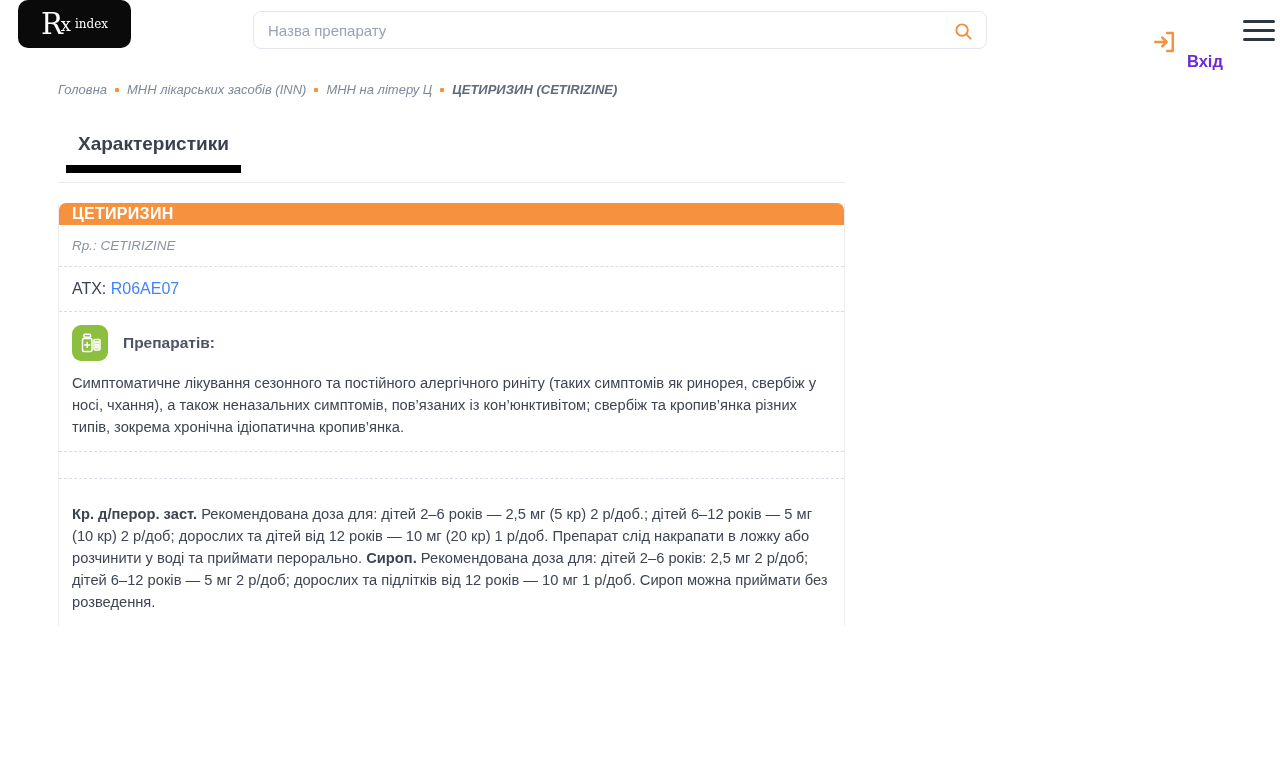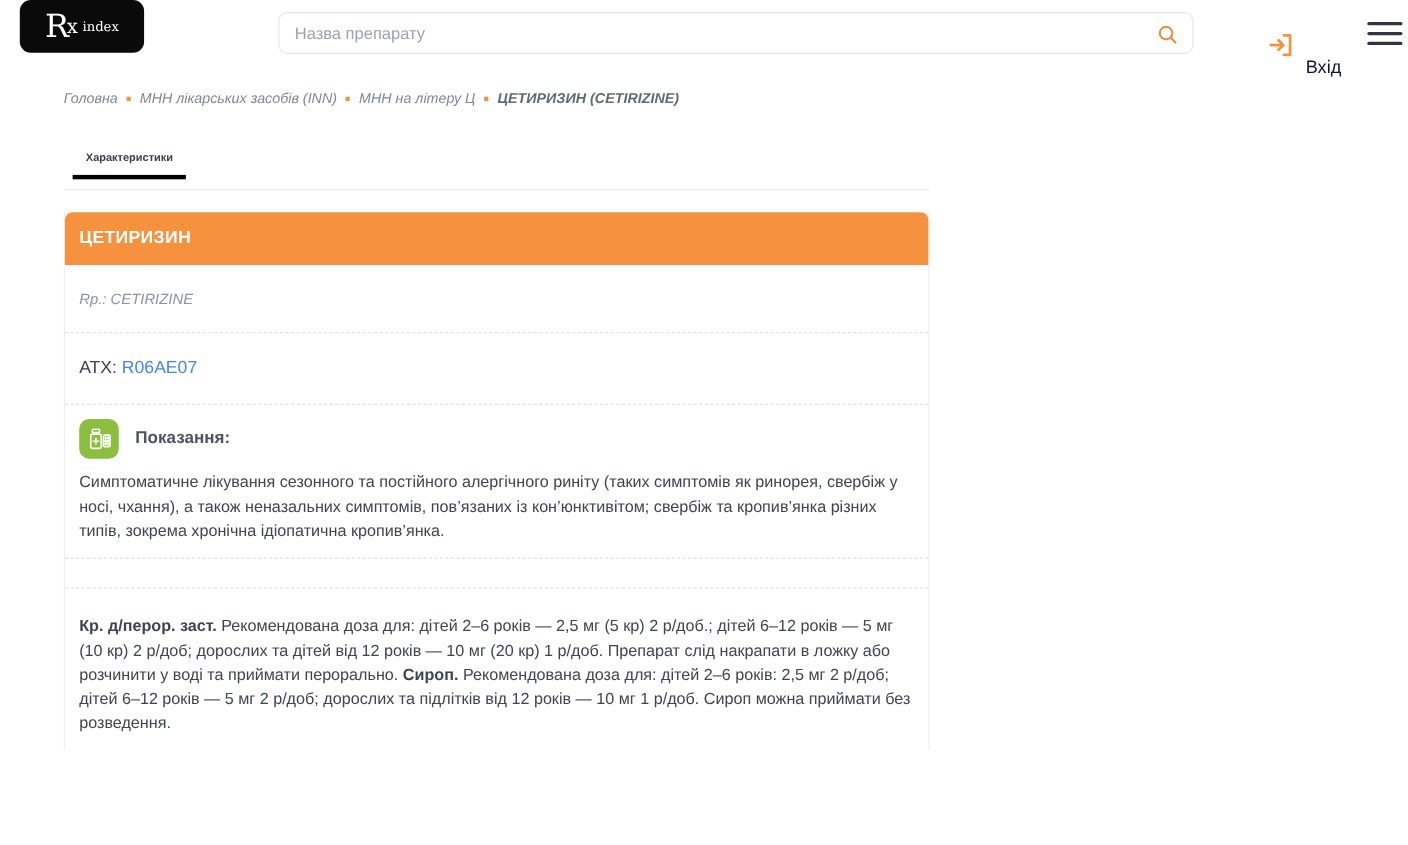--- a/index.html
+++ b/index.html
@@ -9,57 +9,57 @@
   
   .header { position:relative; height:60px; }
   .logo { position:absolute; left:18px; top:0; width:113px; height:48px;
     background:#0a0a0a; border-radius:10px; color:#fff;
     display:flex; align-items:center; justify-content:center;
     font-family:"DejaVu Serif", serif; }
   .logo .rx { font-size:29px; }
   .logo .rx-sub { font-size:18px; vertical-align:-5px; margin-left:-2px; }
   .logo .idx { font-size:12px; margin-left:4px; }
 
-  .searchbox { position:absolute; left:253px; top:11px; width:832px; height:38px;
+  .searchbox { position:absolute; left:253px; top:11px; width:734px; height:38px;
     border:1px solid #e3e6ec; border-radius:8px; background:#fff; }
   .searchbox input { width:100%; height:100%; border:none; outline:none;
     background:transparent; padding:0 44px 0 14px; font-size:15px; color:#3e4552;
     font-family:"Liberation Sans", sans-serif; }
   .searchbox input::placeholder { color:#9aa3b2; }
   .search-ic { position:absolute; right:12px; top:9px; cursor:pointer; }
 
   .login { position:absolute; left:1152px; top:16px; display:flex; align-items:center;
     gap:9px; cursor:pointer; }
-  .login-label { font-size:16.5px; font-weight:400; color:#0f172a;margin-top:36px; }
+  .login-label { font-size:16.5px; font-weight:700; color:#6d28d9;margin-top:36px; }
   .burger { position:absolute; left:1243px; top:20px; width:32px; height:21px;
     display:flex; flex-direction:column; justify-content:space-between; cursor:pointer; }
   .burger span { display:block; height:3.2px; background:#2e3642; border-radius:2px; }
 
   
   .breadcrumb { margin:22px 0 0 58px; font-size:13px; color:#7e8897;
     display:flex; align-items:center; gap:8px; }
   .crumb { cursor:pointer;font-style:italic; }
   .crumb.last { font-weight:700; color:#5f6b7a; cursor:default; }
   .crumb-dot { width:4px; height:4px; background:#f6913e; border-radius:1px;
     display:inline-block; }
 
   
   .tabs { margin:36px 0 0 58px; }
   .tab { display:inline-block; margin-left:8px; padding:0 12px 10px;
-    font-size:10px; font-weight:700; color:#39414e;
-    border-bottom:4px solid #000000; cursor:pointer; }
+    font-size:19px; font-weight:700; color:#39414e;
+    border-bottom:8px solid #000000; cursor:pointer; }
   .tabline { width:787px; margin:9px 0 0 58px; height:1px; background:#e9ebee; }
 
   
   .card { margin:20px 0 0 58px; width:787px; background:#fff;
     border-left:1px solid #eceef2; border-right:1px solid #eceef2; }
-  .card-header { height:48px; border-radius:7px 7px 0 0; display:flex;
+  .card-header { height:22px; border-radius:7px 7px 0 0; display:flex;
     align-items:center; padding-left:13px; color:#fff; font-weight:700;
     font-size:16px; letter-spacing:.3px; }
-  .row { padding:23px 13px; border-bottom:1px dashed #d9dde3; }
+  .row { padding:13px 13px; border-bottom:1px dashed #d9dde3; }
   .row-rp { color:#8b94a3; font-style:italic; font-size:13.5px; }
   .row-inline { font-size:16px; color:#39414e; }
   .atx-link { color:#4285f4; text-decoration:none; cursor:pointer; }
   .badge { display:inline-block; background:#e9ecf2; color:#8a93a5; font-size:13px;
     padding:3px 8px; border-radius:5px; margin-left:6px; vertical-align:1px; }
 
   .section { padding:13px 13px; border-bottom:1px dashed #d9dde3; }
   .section:last-child { border-bottom:none; }
   .sec-head { display:flex; align-items:center; gap:15px; }
   .sec-icon { width:36px; height:36px; border-radius:9px; flex:0 0 36px;
@@ -143,21 +143,21 @@
           <line x1="6.7" y1="14.1" x2="11.7" y2="14.1"></line>
           <rect x="16" y="8.5" width="6" height="10.5" rx="1"></rect>
           <circle cx="18" cy="11.2" r="0.55" fill="#fff"></circle>
           <circle cx="20.2" cy="11.2" r="0.55" fill="#fff"></circle>
           <circle cx="18" cy="13.8" r="0.55" fill="#fff"></circle>
           <circle cx="20.2" cy="13.8" r="0.55" fill="#fff"></circle>
           <circle cx="18" cy="16.4" r="0.55" fill="#fff"></circle>
           <circle cx="20.2" cy="16.4" r="0.55" fill="#fff"></circle>
         </svg>
       </span>
-      <span class="sec-title">Показання:</span>
+      <span class="sec-title">Препаратів:</span>
     </div>
     <p class="sec-text"><span>Симптоматичне лікування сезонного та постійного алергічного риніту (таких симптомів як ринорея, свербіж у носі, чхання), а також неназальних симптомів, пов’язаних із кон’юнктивітом; свербіж та кропив’янка різних типів, зокрема хронічна ідіопатична кропив’янка.</span></p>
   </div>
 
   <div class="section">
   </div>
 
   <div class="section">
     <p class="sec-text"><b>Кр. д/перор. заст.</b><span> Рекомендована доза для: дітей 2–6 років — 2,5 мг (5 кр) 2 р/доб.; дітей 6–12 років — 5 мг (10 кр) 2 р/доб; дорослих та дітей від 12 років — 10 мг (20 кр) 1 р/доб. Препарат слід накрапати в ложку або розчинити у воді та приймати перорально. </span><b>Сироп.</b><span> Рекомендована доза для: дітей 2–6 років: 2,5 мг 2 р/доб; дітей 6–12 років — 5 мг 2 р/доб; дорослих та підлітків від 12 років — 10 мг 1 р/доб. Сироп можна приймати без розведення. </span></p>
   </div>

